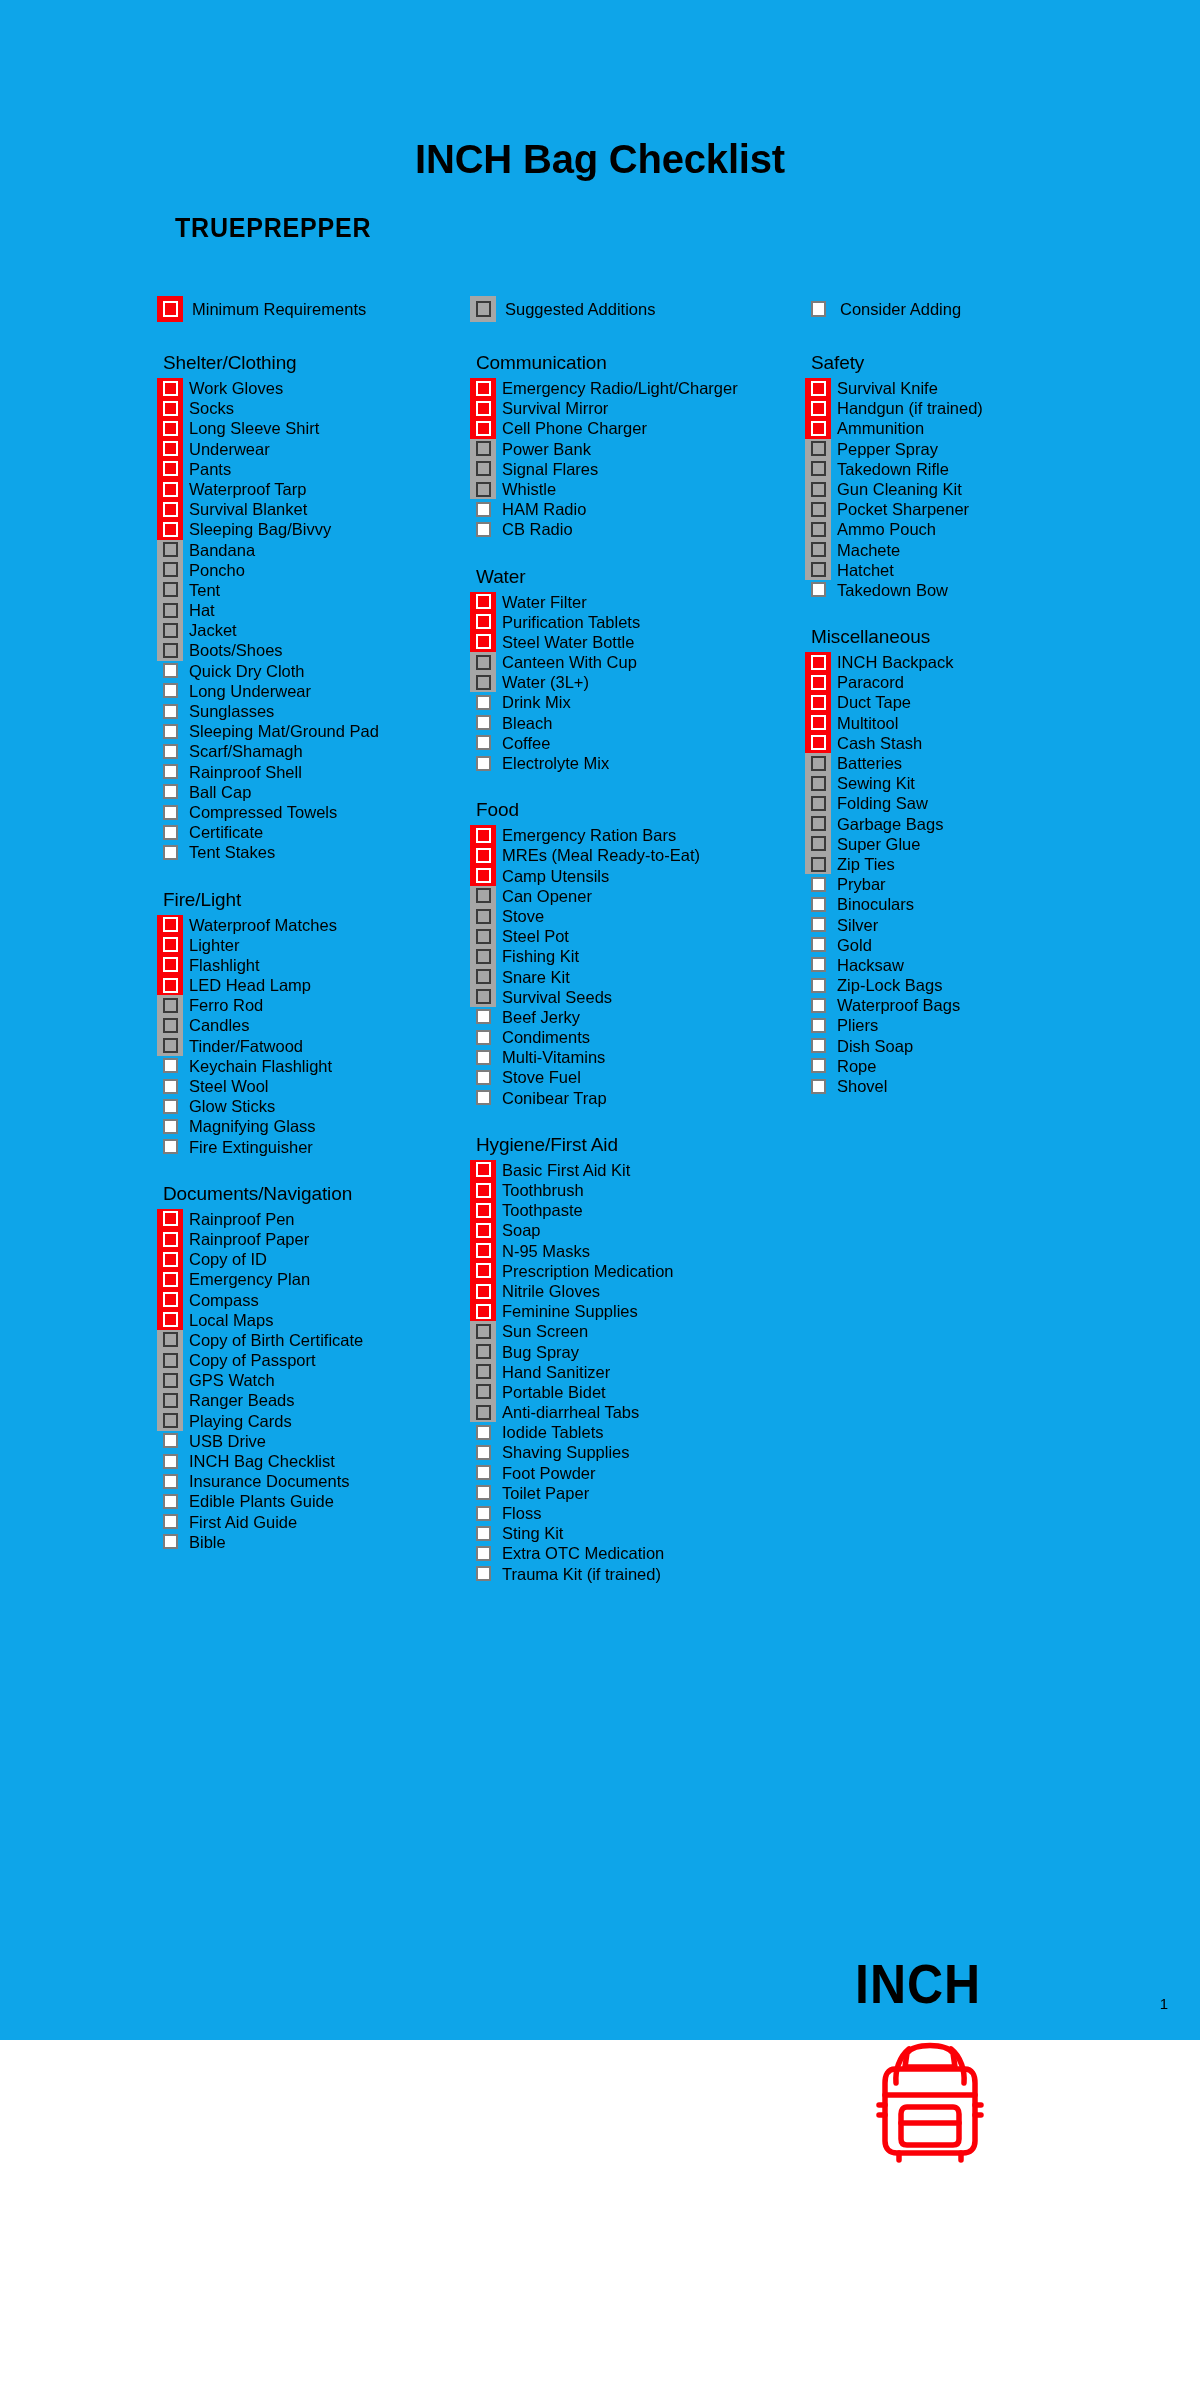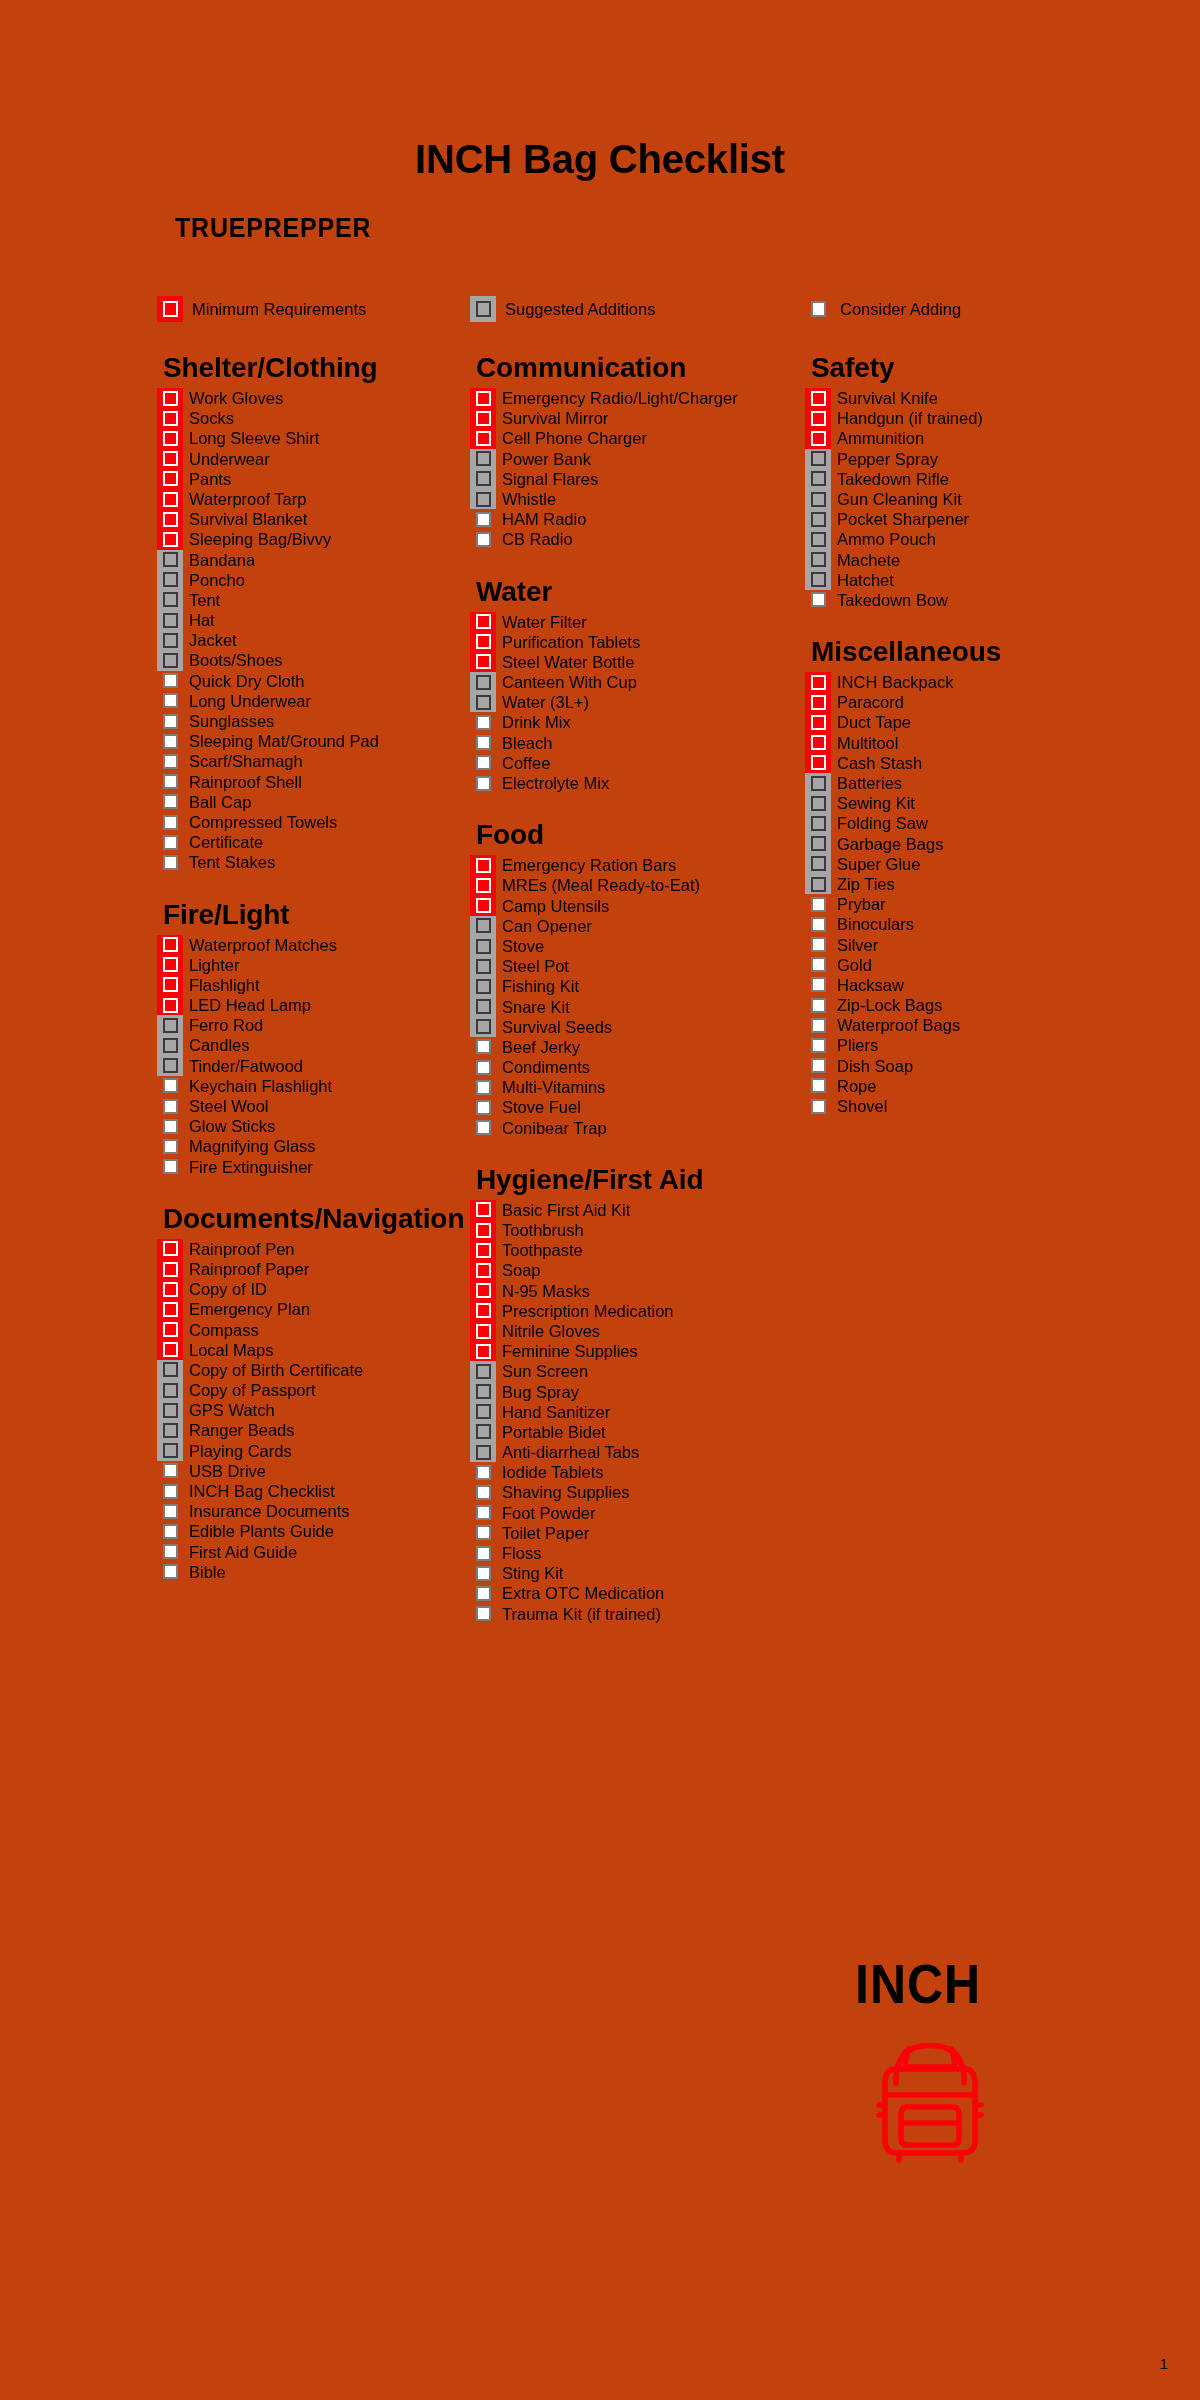--- a/index.html
+++ b/index.html
@@ -13,22 +13,22 @@
     position: relative;
     font-family: "Liberation Sans", sans-serif;
     color: #000000;
     overflow: hidden;
   }
 
   
   .page {
     position: absolute;
     left: 0; top: 0;
-    width: 1200px; height: 2400px;
-    background: #c2410c;
+    width: 1200px; height: 2040px;
+    background: #0ea5e9;
   }
 
   
   .title {
     position: absolute;
     left: 0; top: 110px;
     width: 1200px;
     text-align: center;
     font-size: 40px;
     font-weight: bold;
@@ -86,22 +86,22 @@
     top: 0;
     width: 320px;
   }
   .col-1 { left: 157px; }
   .col-2 { left: 470px; }
   .col-3 { left: 805px; }
 
   .section { margin-bottom: 0; }
   .section + .section { margin-top: 26px; }
   .section-title {
-    font-size: 28px;
-    font-weight: bold;
+    font-size: 19px;
+    font-weight: normal;
     margin: 0 0 4px 6px;
     letter-spacing: -0.1px;
     white-space: nowrap;
   }
 
   .items { position: relative; }
 
   
   .item {
     display: flex;

